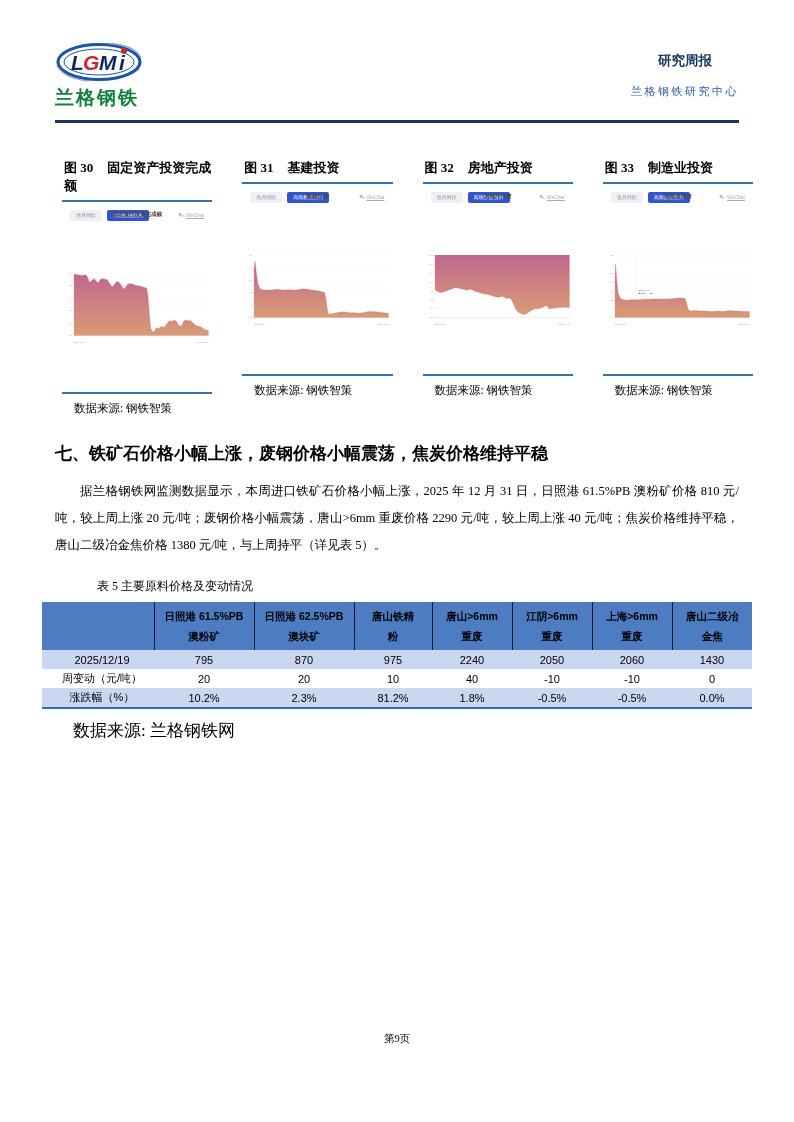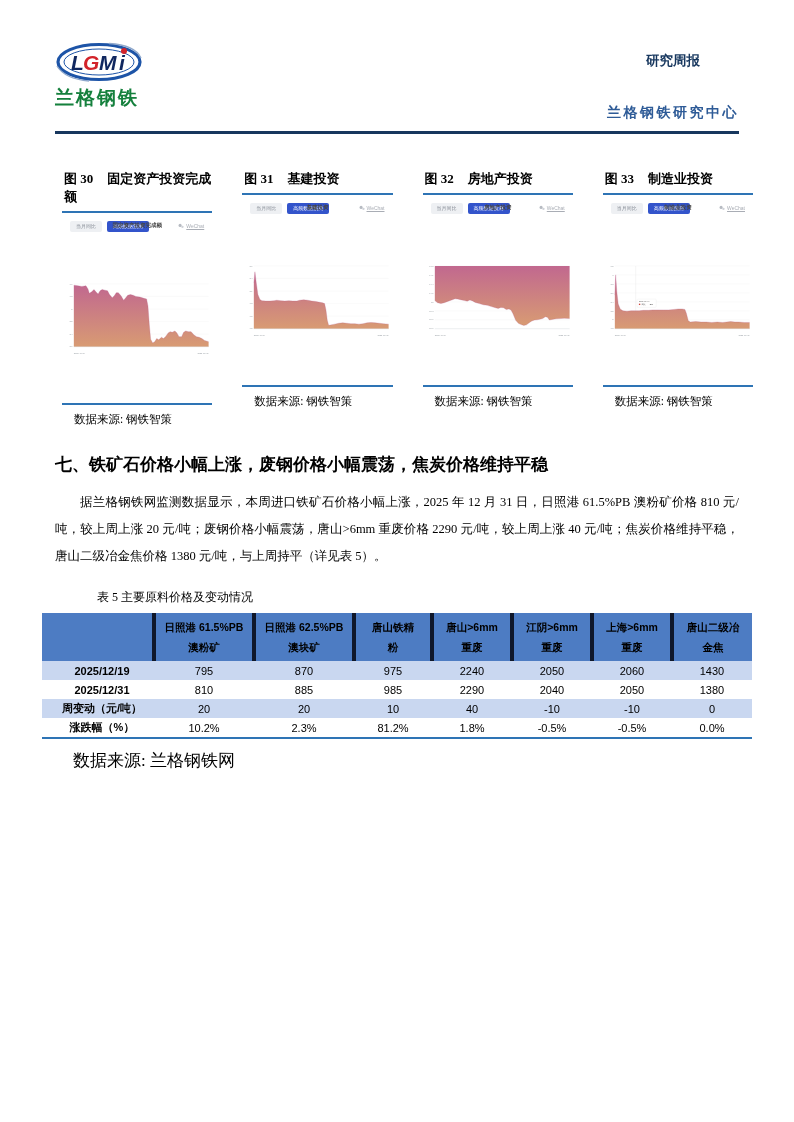--- a/index.html
+++ b/index.html
@@ -7,21 +7,21 @@
         font-family:"Liberation Serif",serif;color:#000;}
 
   
   .hdr{display:flex;justify-content:space-between;align-items:flex-start;margin:42px 55px 0 55px;}
   .logo-wrap{width:120px;}
   .logo-svg{display:block;width:88px;height:42px;}
   .logo-cn{font-size:19px;font-weight:bold;color:#15803d;margin-top:1px;
            font-family:"Liberation Serif",serif;letter-spacing:2px;}
   .hdr-right{text-align:center;padding-top:10px;}
   .report-type{font-size:13.5px;font-weight:bold;color:#17375e;}
-  .center-name{font-size:14px;color:#2e5b97;margin-top:34px;letter-spacing:2.5px;font-weight:bold;}
+  .center-name{font-size:11px;color:#2e5b97;margin-top:14px;letter-spacing:2.5px;}
   .rule{height:3px;background:#17375e;margin:9px 55px 0 55px;}
 
   
   .figs{display:grid;grid-template-columns:1fr 1fr 1fr 1fr;column-gap:30px;row-gap:46px;
         margin:36px 41px 0 62px;}
   .fig{margin:0;}
   .fig-title{font-size:13px;font-weight:bold;margin:0 0 5px 2px;}
   .fig-title .lbl{margin-right:14px;}
   .chart-card{border-top:2px solid #2e74b5;border-bottom:2px solid #2e74b5;height:190px;
               display:flex;flex-direction:column;background:#fff;}
@@ -41,25 +41,25 @@
   
   .section-heading{font-size:17px;font-weight:bold;margin:26px 55px 0 55px;line-height:1.4;}
   .body-para{font-size:12.5px;line-height:2.18;text-align:justify;margin:12px 55px 0 55px;
              text-indent:2em;}
 
   
   .table-caption{font-size:12px;margin:18px 0 0 97px;}
   table.price{border-collapse:collapse;table-layout:fixed;width:710px;margin:7px 0 0 42px;
               font-family:"Liberation Sans",sans-serif;border-bottom:2px solid #2e74b5;}
   table.price thead th{background:#4d7cc3;color:#000;font-weight:bold;font-size:10.5px;
-              line-height:1.95;white-space:pre-line;border-right:4px solid #0f172a;padding:4px 0;}
+              line-height:1.95;white-space:pre-line;border-right:1px solid #0f172a;padding:4px 0;}
   table.price thead th:last-child{border-right:none;}
   table.price tbody td{font-size:11px;text-align:center;height:19px;padding:0;}
   table.price tbody tr:nth-child(odd){background:#c9d7f0;}
-  table.price tbody td:first-child{font-weight:bold;padding-left:8px;}
+  table.price tbody td:first-child{font-weight:normal;padding-left:8px;}
   .table-source{font-size:17px;margin:10px 0 0 73px;}
 
   .page-number{position:absolute;left:0;right:0;bottom:76px;text-align:center;font-size:10.5px;}
 </style>
 </head>
 <body>
 
 <div class="page">
 
   <header class="hdr">
@@ -332,30 +332,20 @@
           <td>2025/12/19</td>
           <td>795</td>
           <td>870</td>
           <td>975</td>
           <td>2240</td>
           <td>2050</td>
           <td>2060</td>
           <td>1430</td>
         </tr>
         <tr>
-          <td>2025/12/31</td>
-          <td>810</td>
-          <td>885</td>
-          <td>985</td>
-          <td>2290</td>
-          <td>2040</td>
-          <td>2050</td>
-          <td>1380</td>
-        </tr>
-        <tr>
           <td>周变动（元/吨）</td>
           <td>20</td>
           <td>20</td>
           <td>10</td>
           <td>40</td>
           <td>-10</td>
           <td>-10</td>
           <td>0</td>
         </tr>
         <tr>
@@ -365,13 +355,14 @@
           <td>81.2%</td>
           <td>1.8%</td>
           <td>-0.5%</td>
           <td>-0.5%</td>
           <td>0.0%</td>
         </tr>
       </tbody>
   </table>
   <div class="table-source">数据来源: 兰格钢铁网</div>
 
+  <div class="page-number">第9页</div>
 </div>
 
 </body></html>

